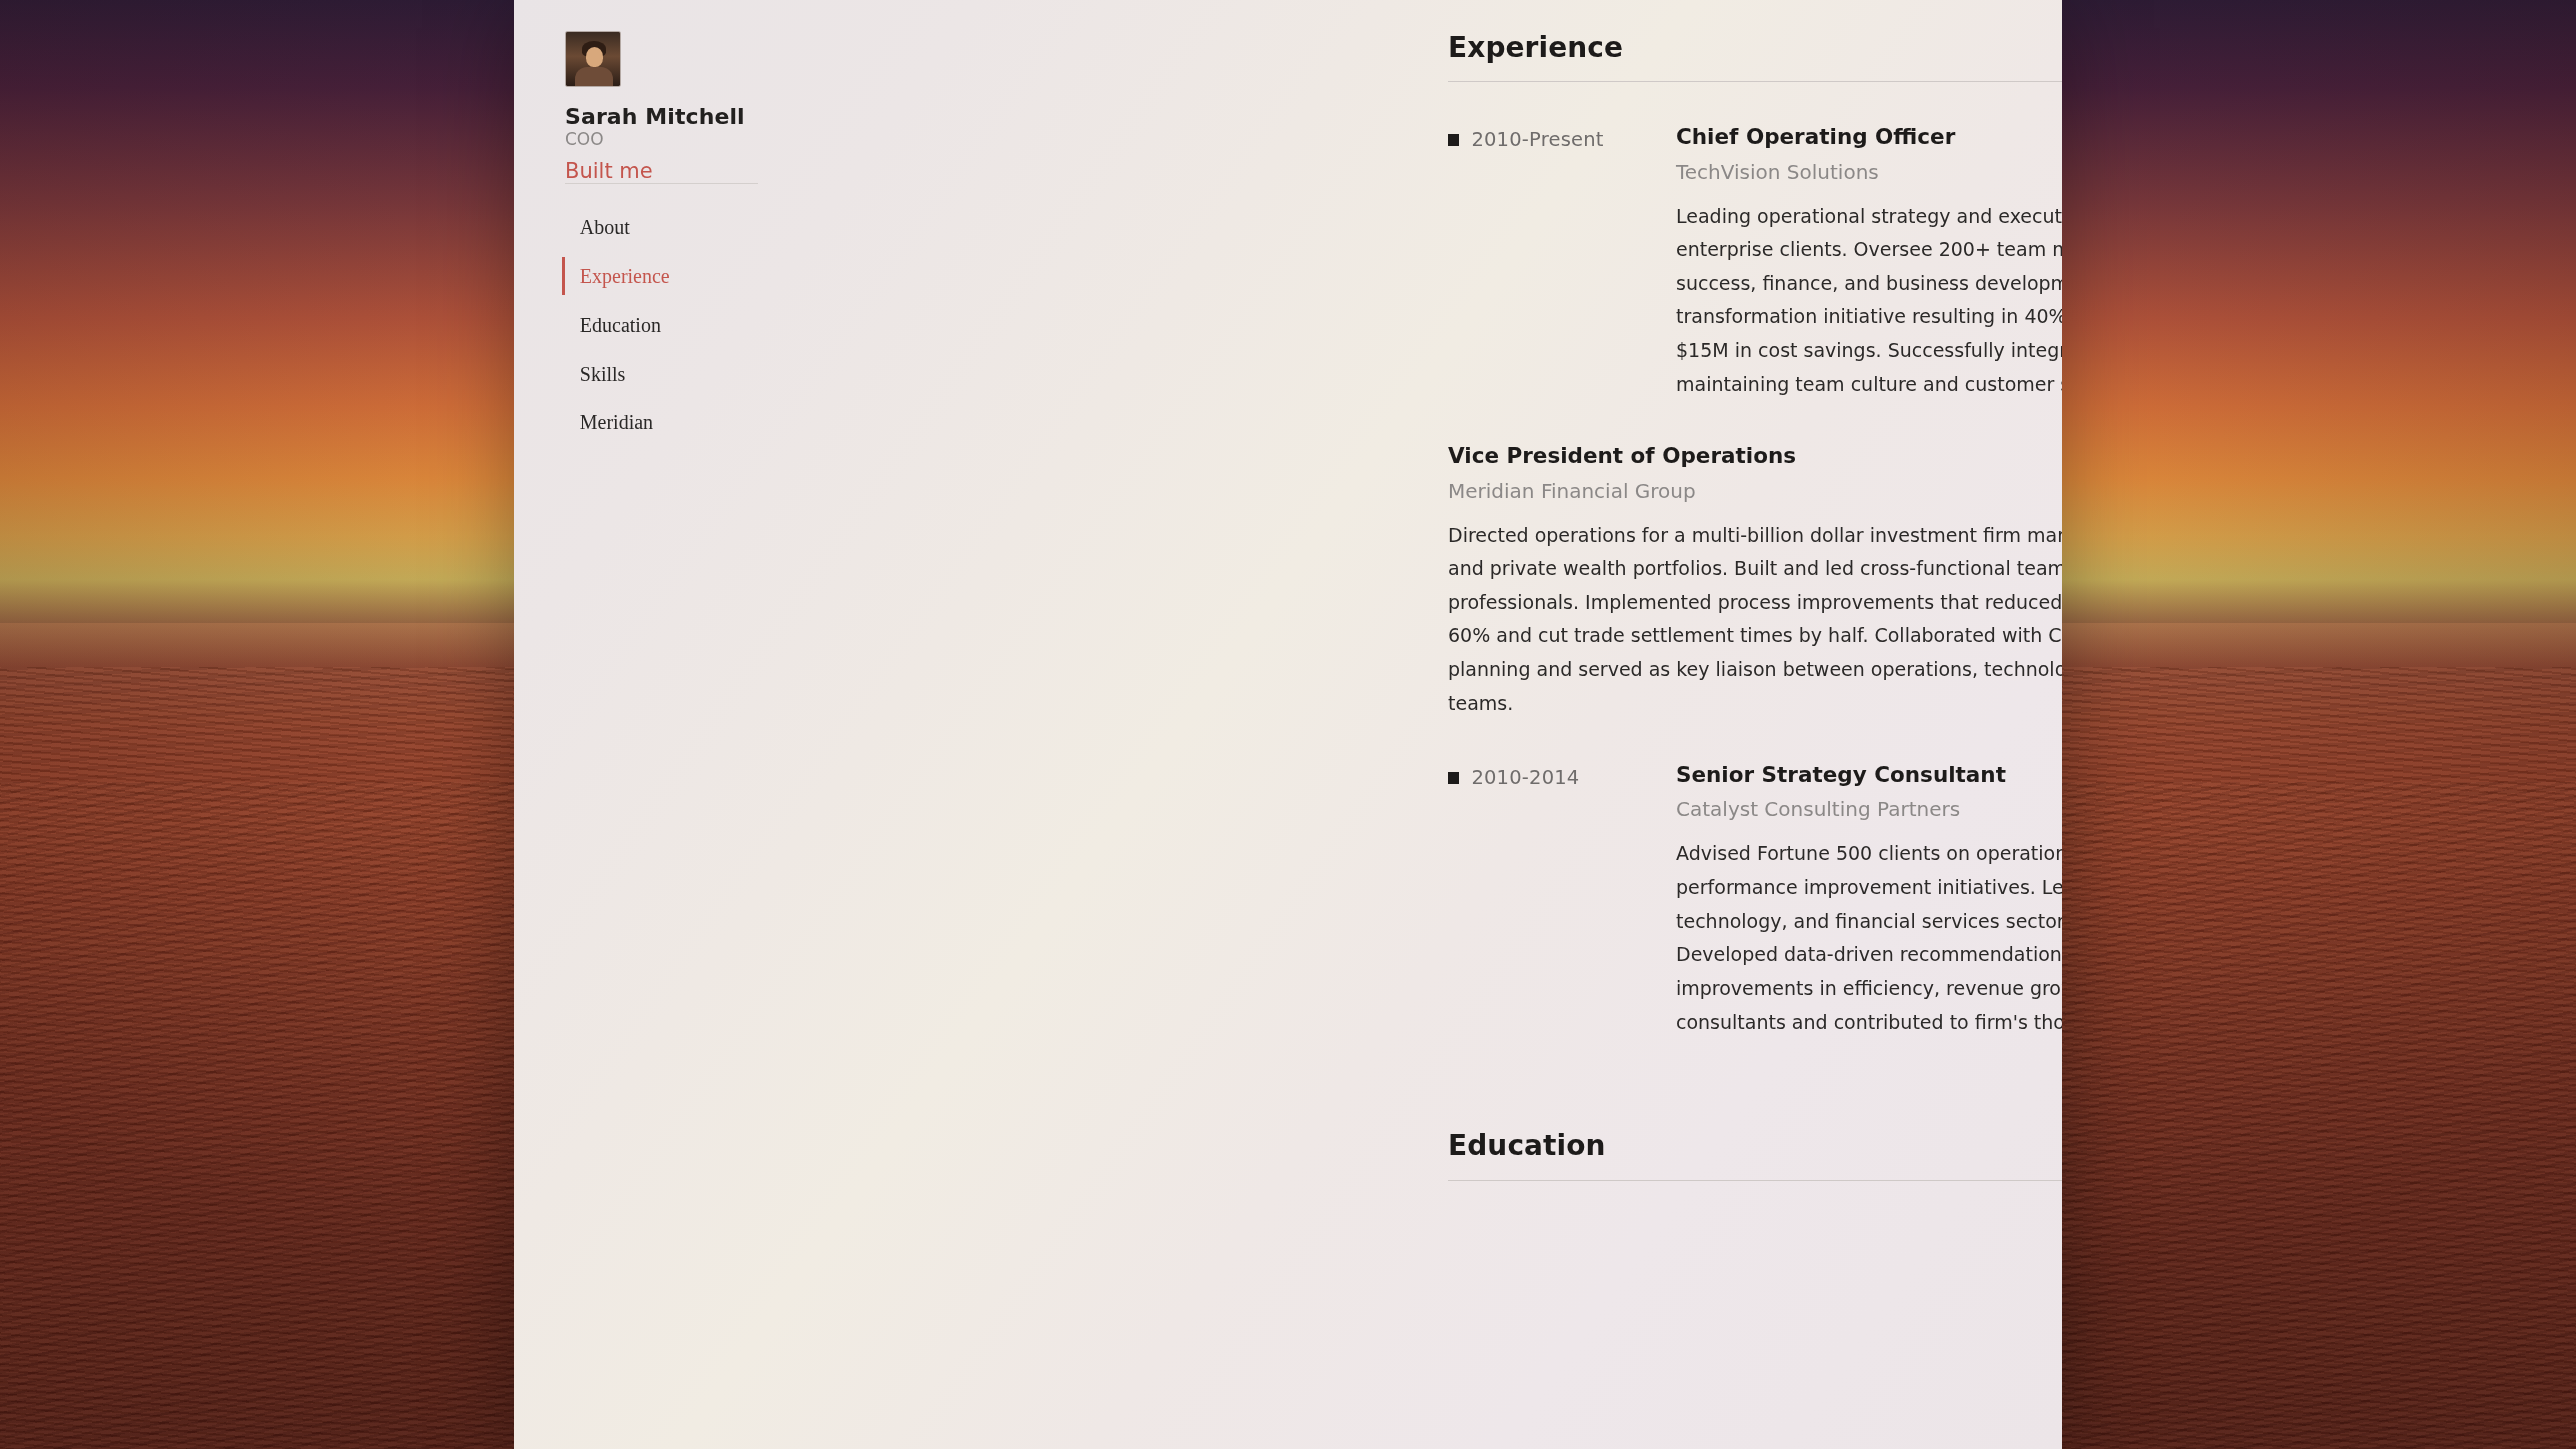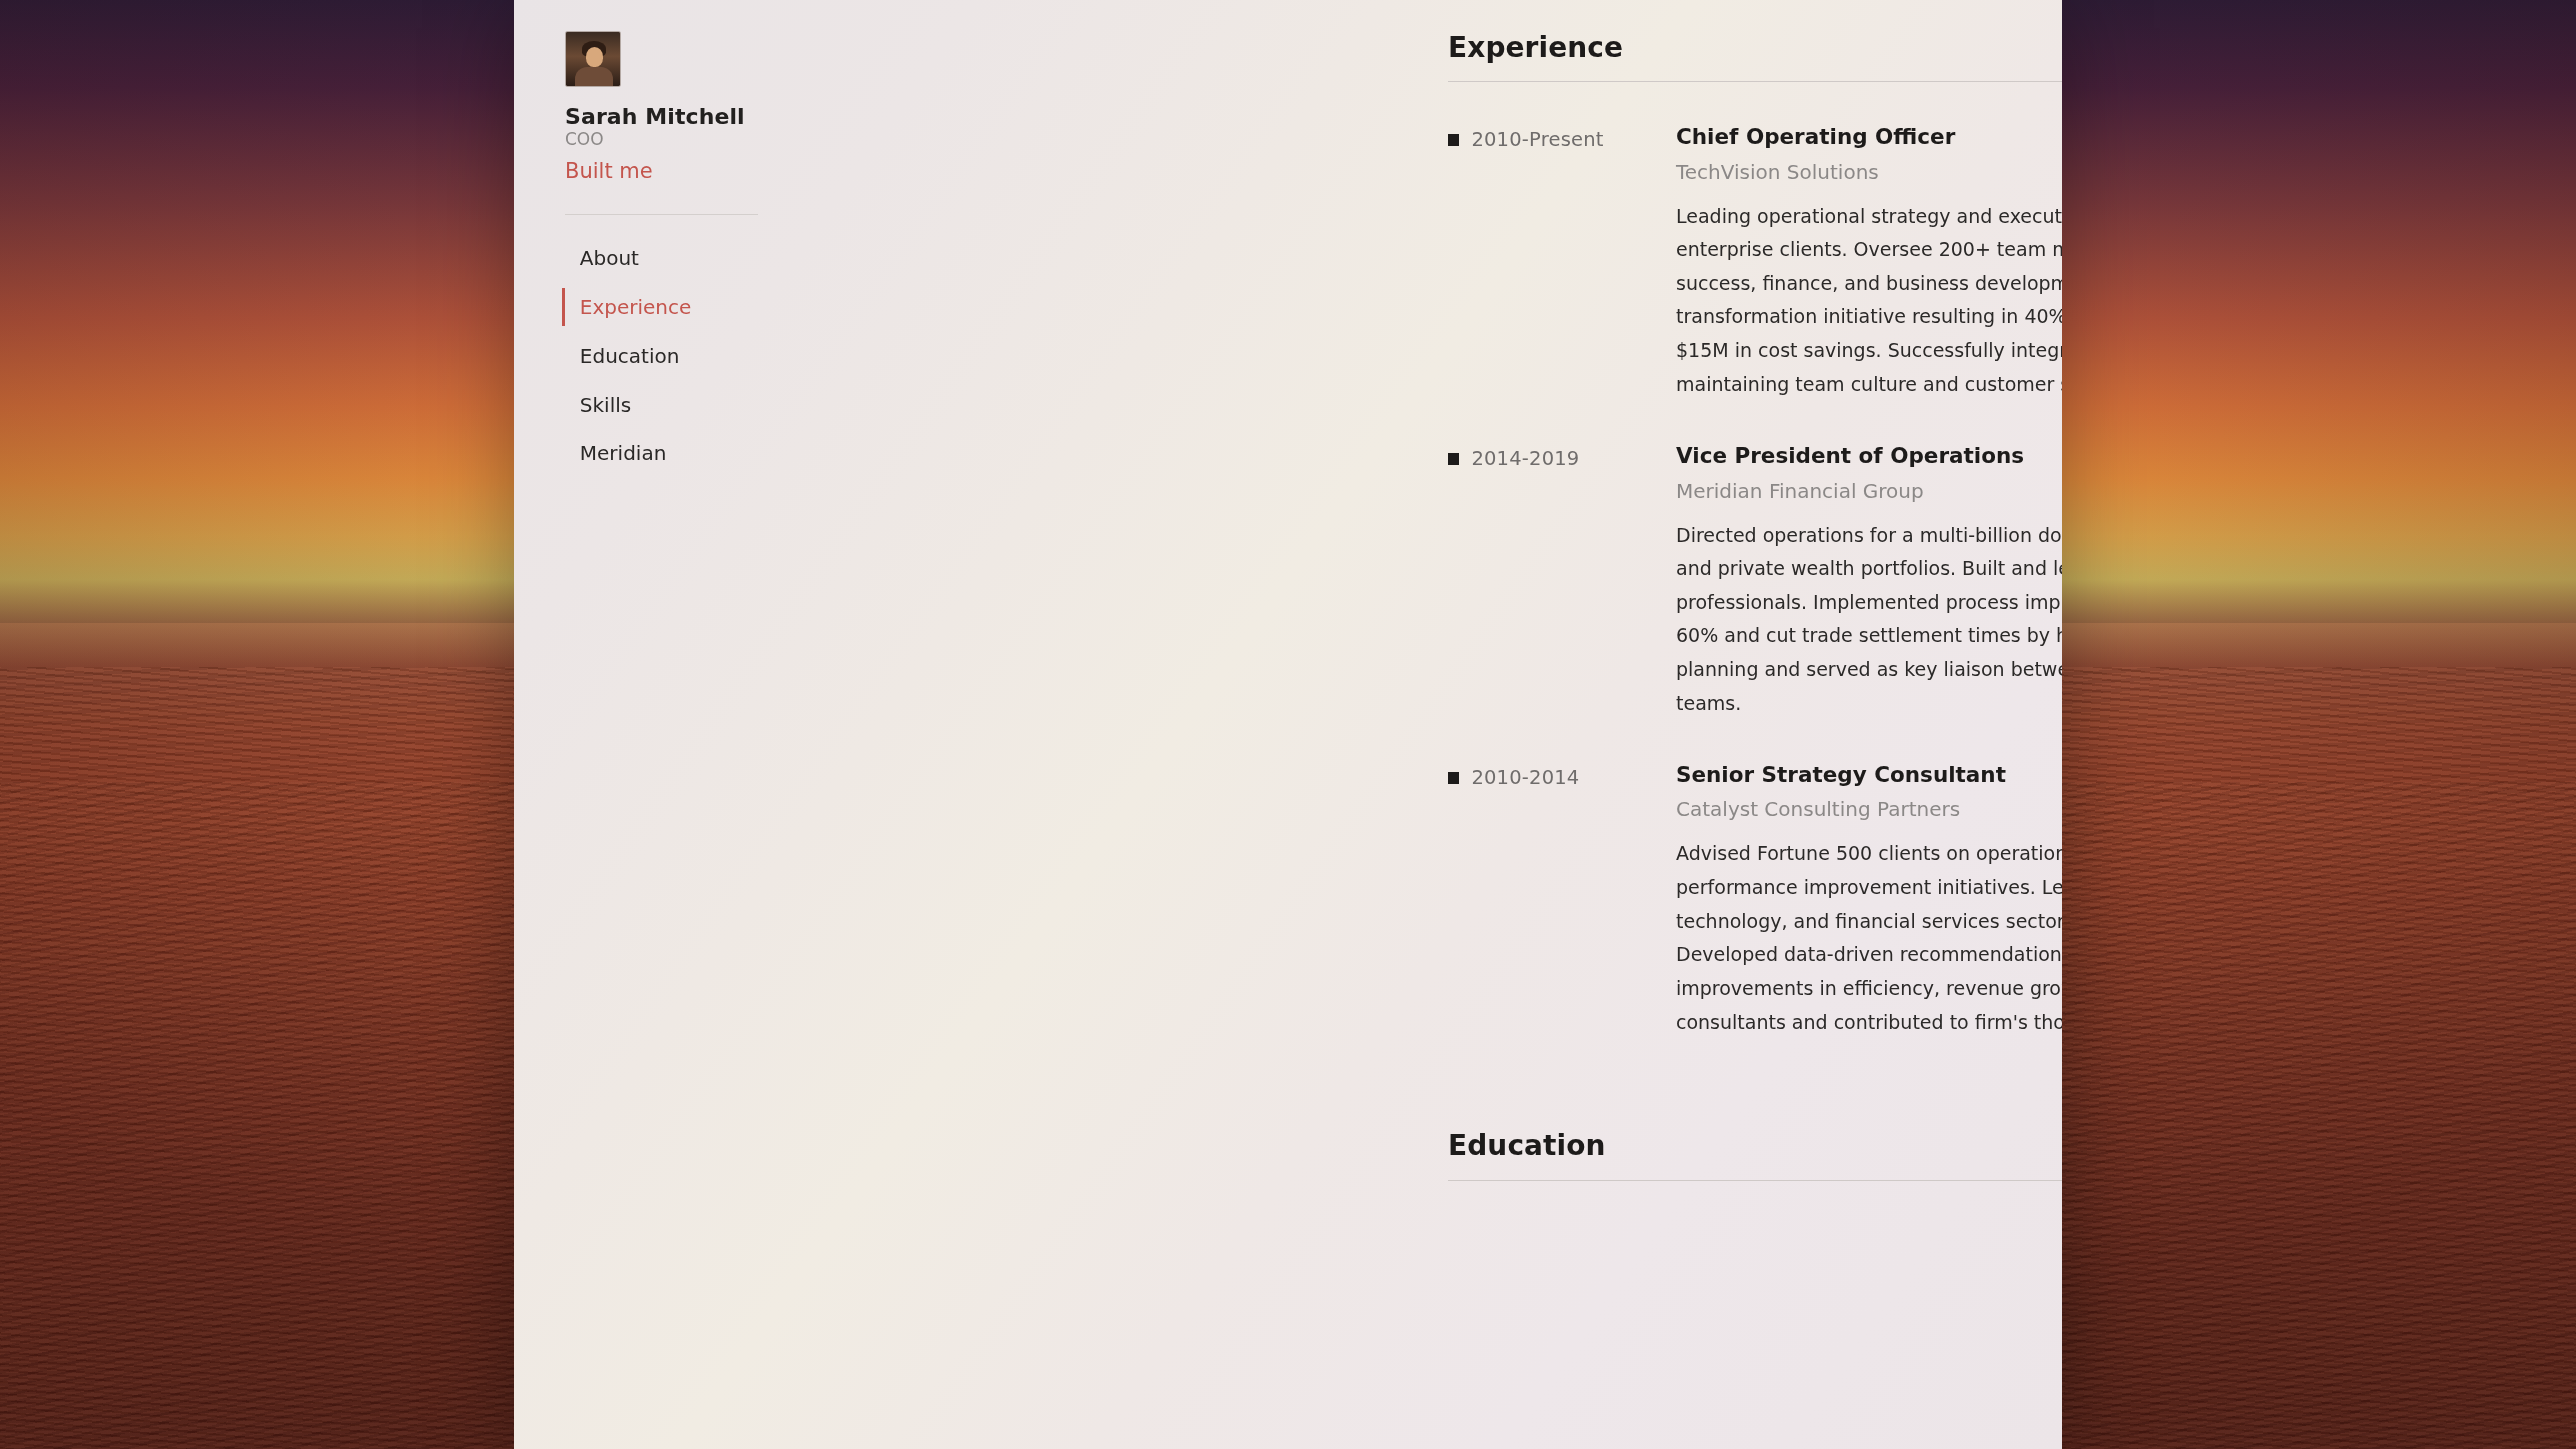--- a/index.html
+++ b/index.html
@@ -129,24 +129,24 @@
   .email-link {
     margin-top: 9.4px;
     font-size: 21px;
     color: #c4554d;
     text-decoration: none;
     display: inline-block;
     cursor: pointer;
   }
 
   .nav {
-    margin-top: 31px;
     border-top: 0.7px solid #d4cfcd;
     padding-top: 19px;
     width: 193px;
+    font-family: Liberation Serif, serif;
   }
   .nav-item {
     position: relative;
     font-size: 20px;
     color: #2a2827;
     padding: 13.4px 0 13.4px 14.8px;
     cursor: pointer;
     line-height: 1.1;
   }
   .nav-item.active { color: #c4554d; }
@@ -267,24 +267,20 @@
         <div class="entry-date">2010-Present</div>
       </div>
       <div class="entry-body">
         <div class="entry-title">Chief Operating Officer</div>
         <div class="entry-org">TechVision Solutions</div>
         <div class="entry-desc">Leading operational strategy and execution for a $250M+ SaaS company serving enterprise clients. Oversee 200+ team members across product operations, customer success, finance, and business development. Spearheaded company-wide digital transformation initiative resulting in 40% improvement in operational efficiency and $15M in cost savings. Successfully integrated three strategic acquisitions while maintaining team culture and customer satisfaction scores above 95%.</div>
       </div>
     </div>
 
     <div class="entry">
-      <div class="entry-date-col">
-        <div class="bullet-square"></div>
-        <div class="entry-date">2014-2019</div>
-      </div>
       <div class="entry-body">
         <div class="entry-title">Vice President of Operations</div>
         <div class="entry-org">Meridian Financial Group</div>
         <div class="entry-desc">Directed operations for a multi-billion dollar investment firm managing institutional and private wealth portfolios. Built and led cross-functional teams totaling 85 professionals. Implemented process improvements that reduced operational risk by 60% and cut trade settlement times by half. Collaborated with C-suite on strategic planning and served as key liaison between operations, technology, and client-facing teams.</div>
       </div>
     </div>
 
     <div class="entry">
       <div class="entry-date-col">
         <div class="bullet-square"></div>

